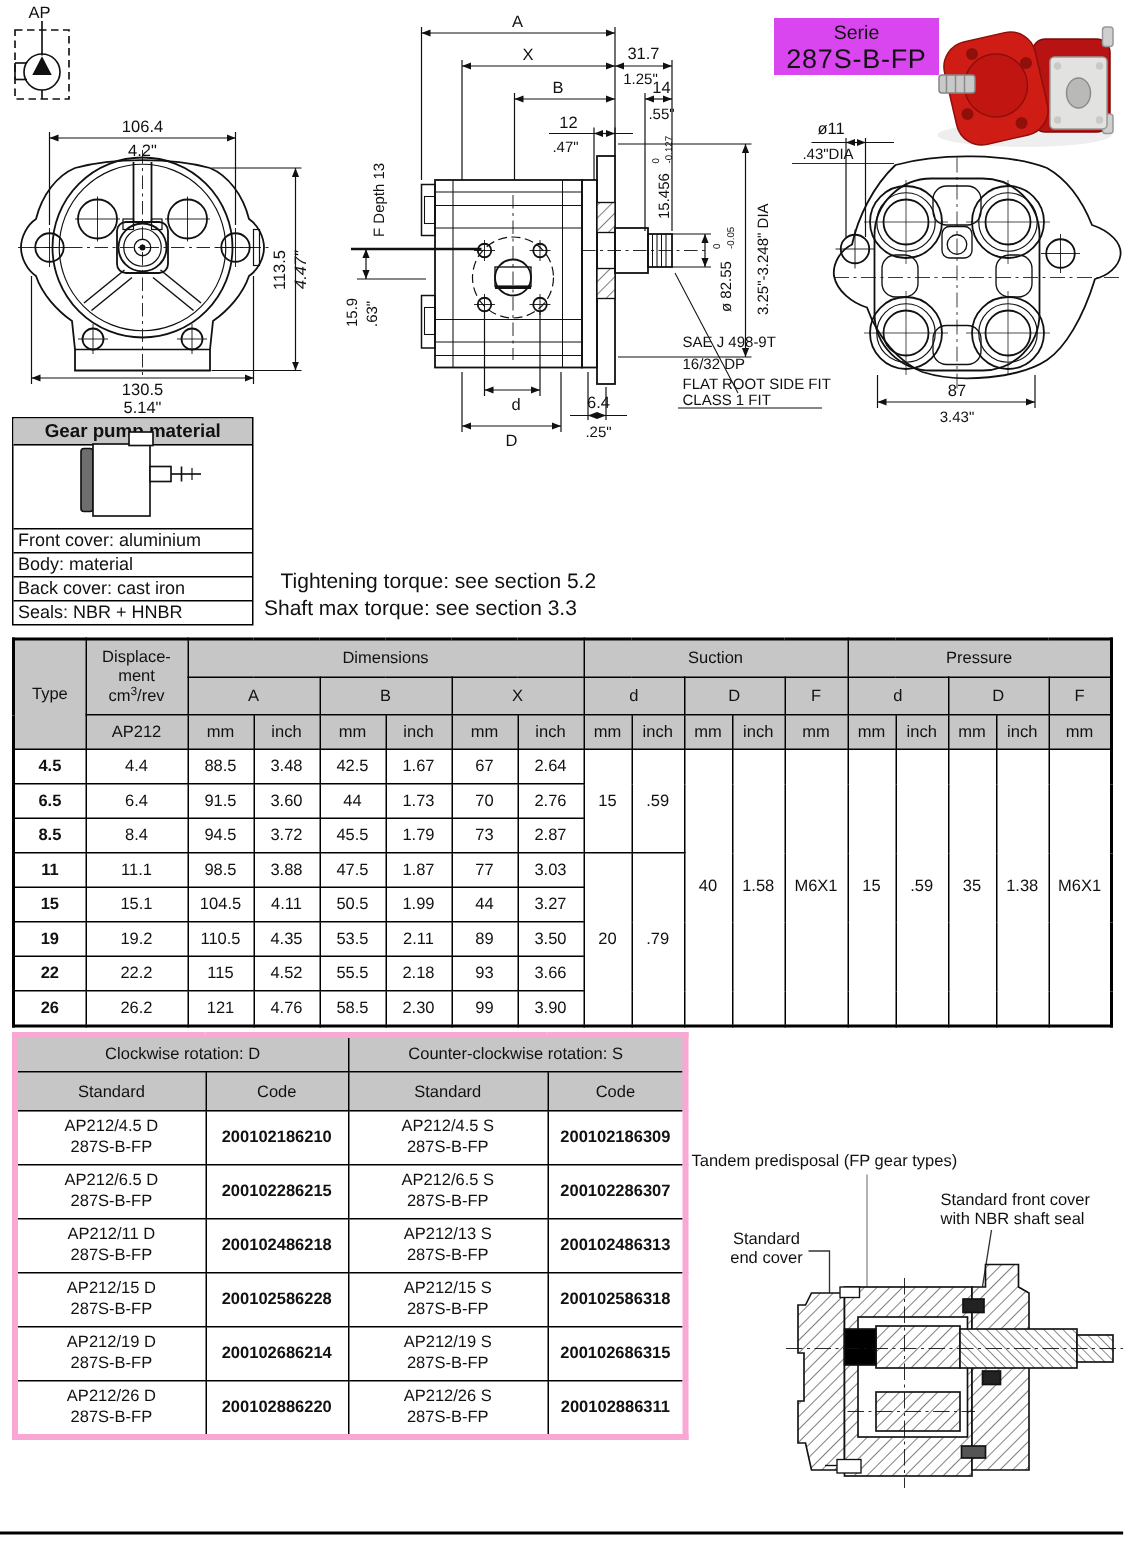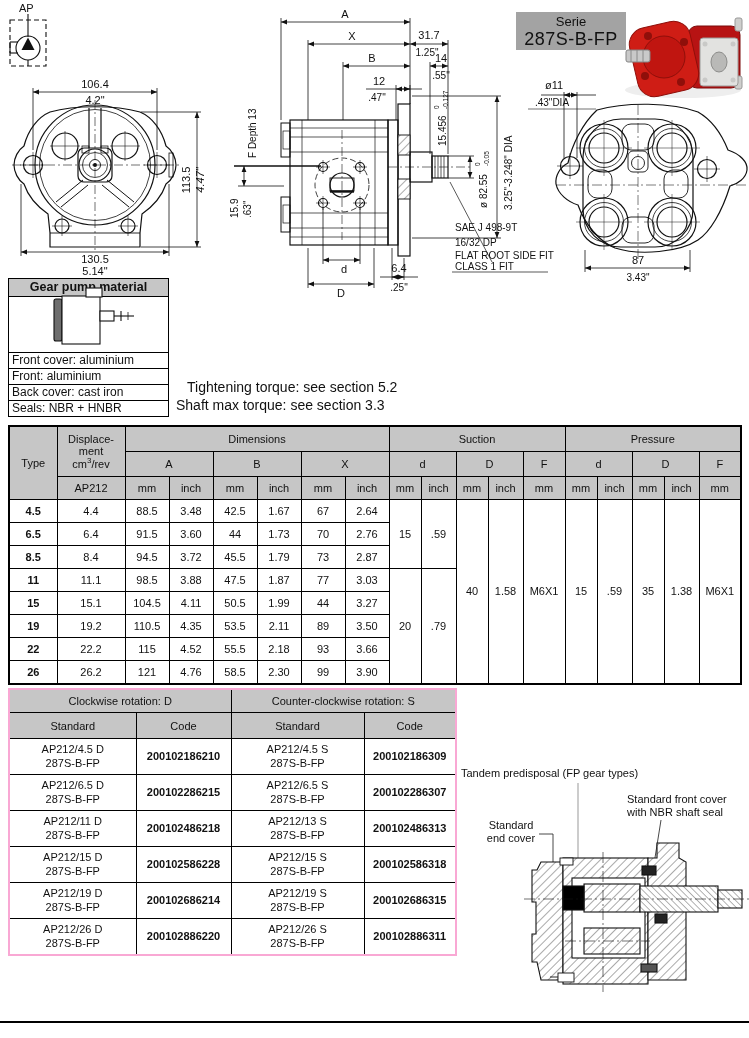--- a/index.html
+++ b/index.html
@@ -4,21 +4,21 @@
 <style>
   html,body{margin:0;padding:0;background:#fff;}
   .page{position:relative;width:749px;height:1038px;background:#fff;
         font-family:"Liberation Sans",sans-serif;color:#111;overflow:hidden;}
   .abs{position:absolute;}
   svg text{font-family:"Liberation Sans",sans-serif;fill:#111;}
   .dtxt{font-size:11px;}
   .dtxt-s{font-size:10px;}
   .tol{font-size:6.5px;}
   
-  .serie-box{left:516px;top:12px;width:110px;height:38px;background:#a3a3a3;text-align:center;z-index:2;}
+  .serie-box{left:516px;top:12px;width:110px;height:38px;background:#d946ef;text-align:center;z-index:2;}
   .serie-box .l1{font-size:13px;padding-top:2px;}
   .serie-box .l2{font-size:18px;letter-spacing:.5px;}
   .material-box{left:8px;top:278px;width:159px;border:1px solid #000;z-index:2;background:#fff;}
   .material-box .mat-title{background:#c6c6c6;border-bottom:1px solid #000;font-weight:bold;
        font-size:12.5px;text-align:center;height:17px;line-height:17px;}
   .material-box .mat-img{height:55px;border-bottom:1px solid #000;}
   .material-box .mat-row{font-size:12px;height:15px;line-height:15px;padding-left:3px;border-bottom:1px solid #000;}
   .material-box .mat-row:last-child{border-bottom:none;}
   .note{font-size:14px;z-index:2;}
   
@@ -27,21 +27,21 @@
   .dim-table th,.dim-table td{border:1px solid #000;text-align:center;vertical-align:middle;
        padding:0;font-weight:normal;line-height:1.12;}
   .dim-table thead th{background:#c6c6c6;}
   .dim-table thead tr.h1 th{height:24px;}
   .dim-table thead tr.h2 th{height:24px;}
   .dim-table thead tr.h3 th{height:22px;}
   .dim-table tbody td{height:22px;}
   .dim-table td.bold{font-weight:bold;margin-top:28px;}
   sup{font-size:8px;}
   
-  .ord-table{left:8px;top:688px;font-size:11px;border:2px solid #f9a8d4;z-index:2;}
+  .ord-table{left:8px;top:688px;font-size:11px;border:4px solid #f9a8d4;z-index:2;}
   .ord-table th,.ord-table td{border:1px solid #000;text-align:center;padding:0;font-weight:normal;}
   .ord-table thead th{background:#c6c6c6;}
   .ord-table thead tr.h1 th{height:22px;}
   .ord-table thead tr.h2 th{height:25px;}
   .ord-table tbody td{height:35px;line-height:1.2;}
   .ord-table td.code{font-weight:bold;}
   .bottom-rule{left:0;top:1021px;width:749px;height:2px;background:#000;z-index:2;}
   .overlay{left:0;top:0;z-index:5;pointer-events:none;}
 </style>
 </head>
@@ -51,21 +51,21 @@
 
   <div class="abs serie-box">
     <div class="l1">Serie</div>
     <div class="l2">287S-B-FP</div>
   </div>
 
   <div class="abs material-box">
     <div class="mat-title">Gear pump material</div>
     <div class="mat-img"></div>
     <div class="mat-row">Front cover: aluminium</div>
-    <div class="mat-row">Front: aluminium</div>
+    <div class="mat-row">Body: material</div>
     <div class="mat-row">Back cover: cast iron</div>
     <div class="mat-row">Seals: NBR + HNBR</div>
   </div>
 
   <div class="abs note" style="left:187px;top:379px">Tightening torque: see section 5.2</div>
   <div class="abs note" style="left:176px;top:397px">Shaft max torque: see section 3.3</div>
 
   <table class="abs dim-table">
     <colgroup>
       <col style="width:48px">

